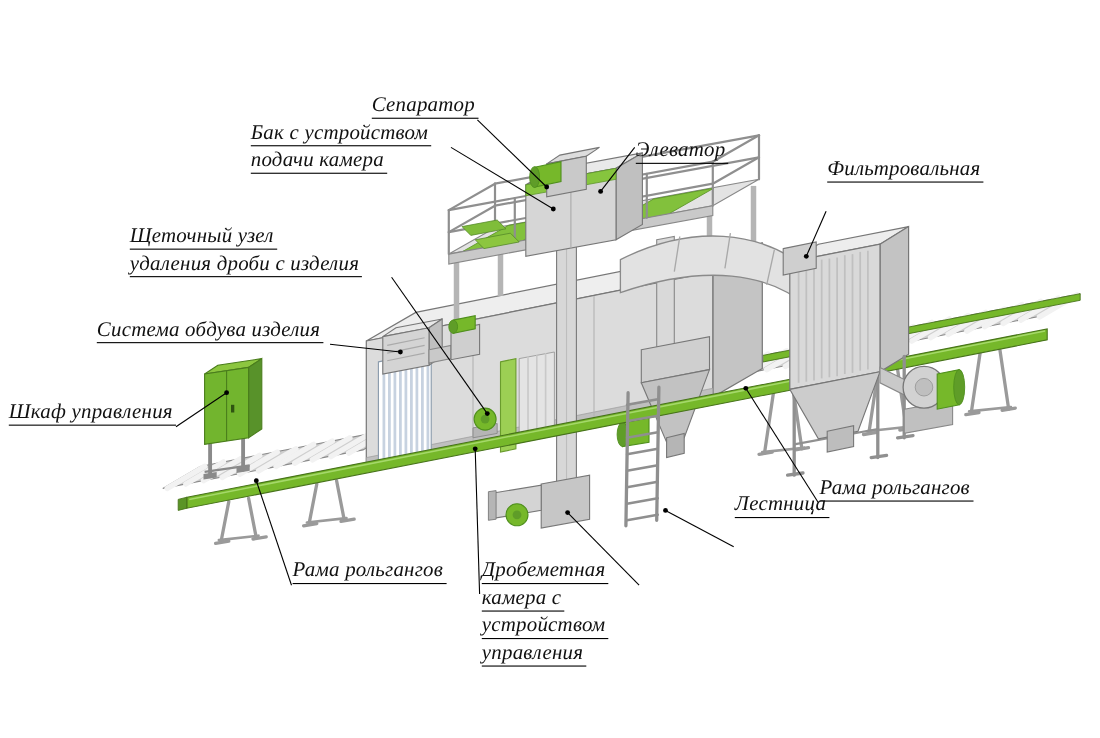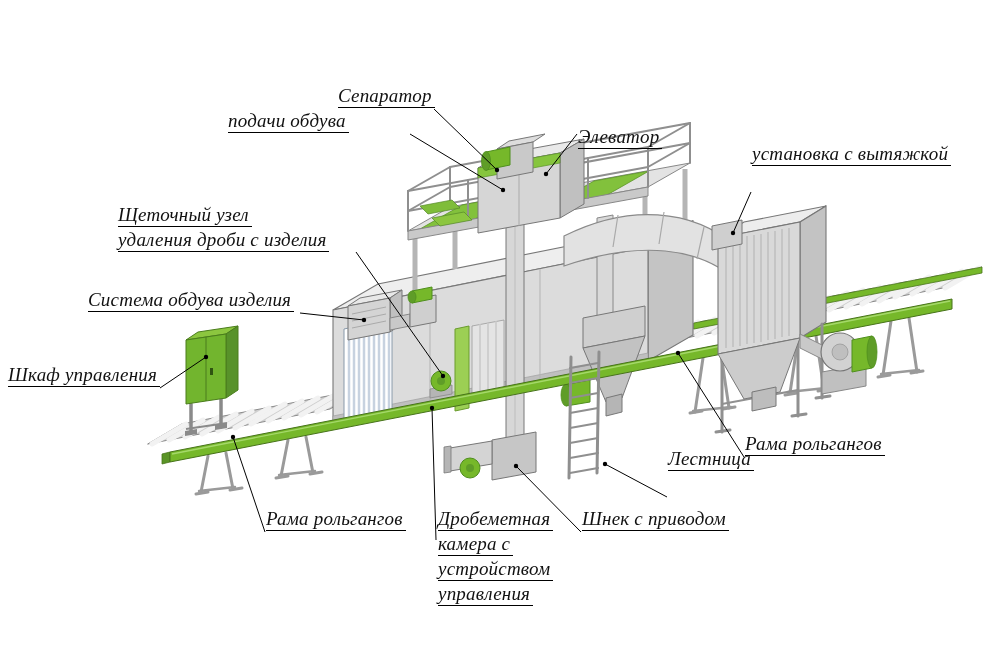--- a/index.html
+++ b/index.html
@@ -331,29 +331,30 @@
     <line x1="436" y1="540" x2="432" y2="408"></line>
         <circle cx="432" cy="408" r="2.2" fill="#000" stroke="none"></circle>
   </g>
 </svg>
 
 <div class="callout" style="left:338px;top:85px">
   <div class="line">Сепаратор</div>
 </div>
 
 <div class="callout" style="left:228px;top:110px">
-  <div class="line">подачи обдува</div>
+  <div class="line">Бак с устройством</div>
+  <div class="line">подачи камера</div>
 </div>
 
 <div class="callout" style="left:578px;top:126px">
   <div class="line">Элеватор</div>
 </div>
 
 <div class="callout" style="left:752px;top:143px">
-  <div class="line">установка с вытяжкой</div>
+  <div class="line">Фильтровальная</div>
 </div>
 
 <div class="callout" style="left:88px;top:289px">
   <div class="line">Система обдува изделия</div>
 </div>
 
 <div class="callout" style="left:118px;top:204px">
   <div class="line">Щеточный узел</div>
   <div class="line">удаления дроби с изделия</div>
 </div>
@@ -363,23 +364,20 @@
 </div>
 
 <div class="callout" style="left:745px;top:433px">
   <div class="line">Рама рольгангов</div>
 </div>
 
 <div class="callout" style="left:668px;top:448px">
   <div class="line">Лестница</div>
 </div>
 
-<div class="callout" style="left:582px;top:508px">
-  <div class="line">Шнек с приводом</div>
-</div>
 
 <div class="callout" style="left:266px;top:508px">
   <div class="line">Рама рольгангов</div>
 </div>
 
 <div class="callout" style="left:438px;top:508px">
   <div class="line">Дробеметная</div>
   <div class="line">камера с</div>
   <div class="line">устройством</div>
   <div class="line">управления</div>

